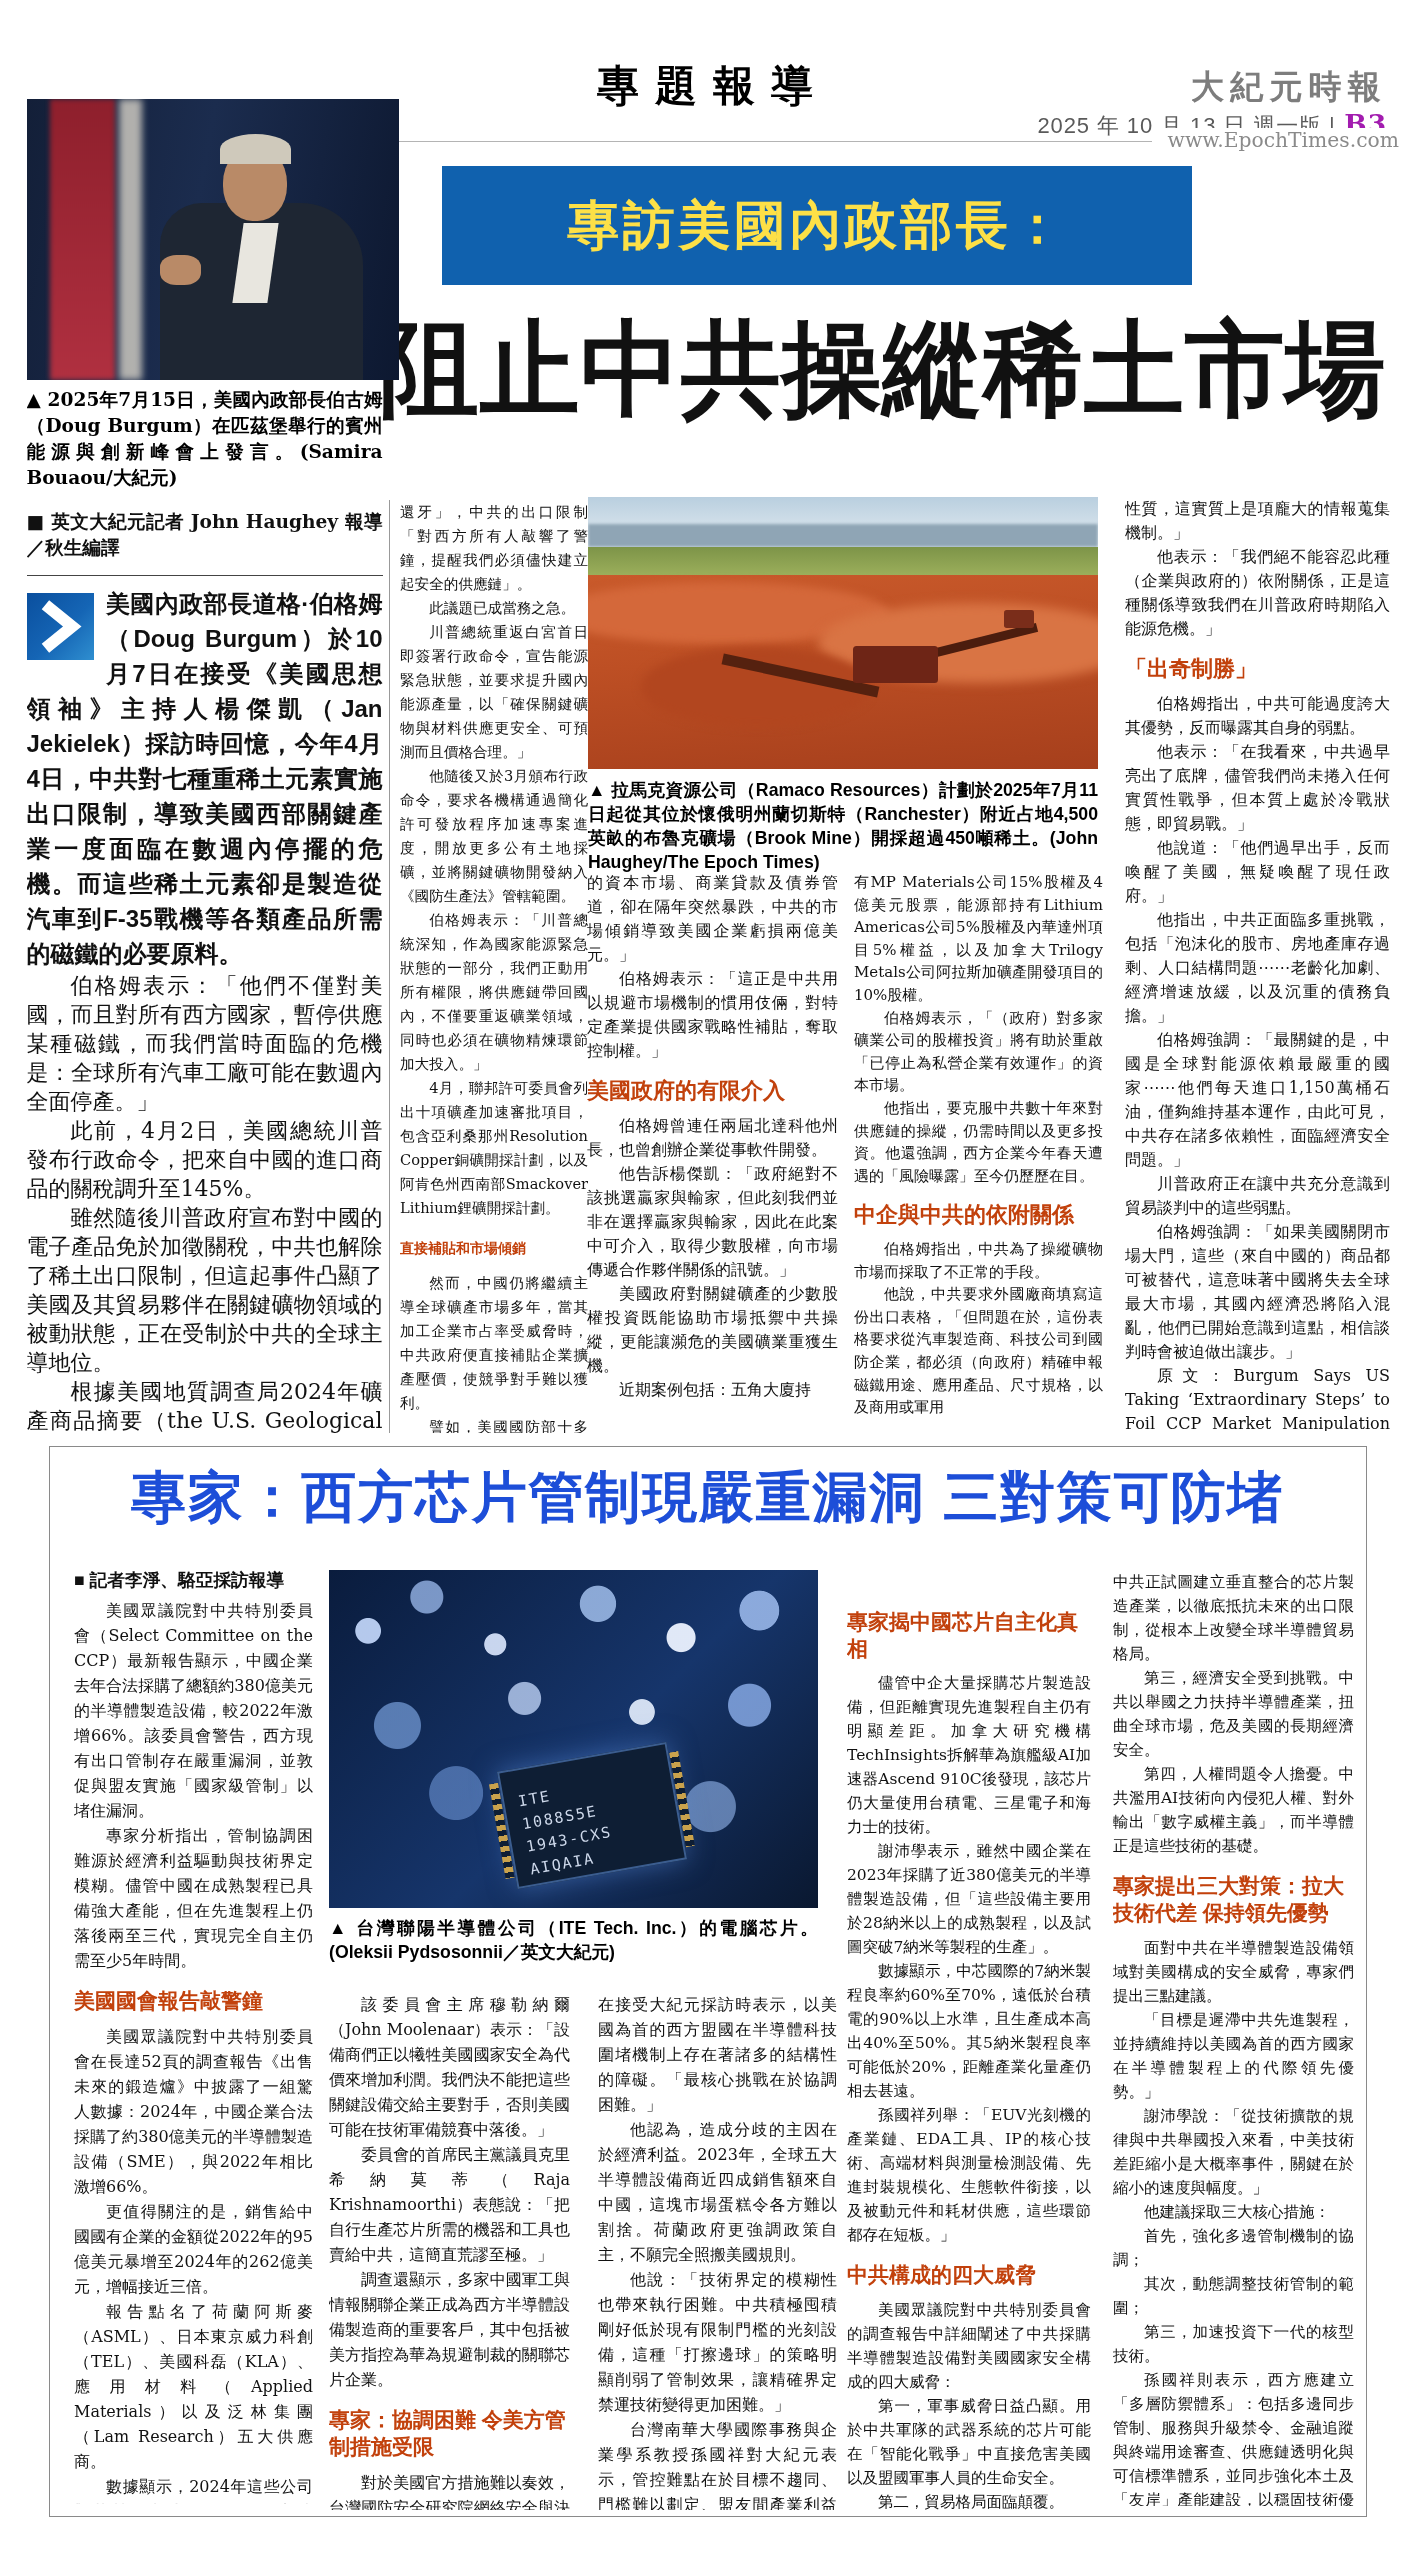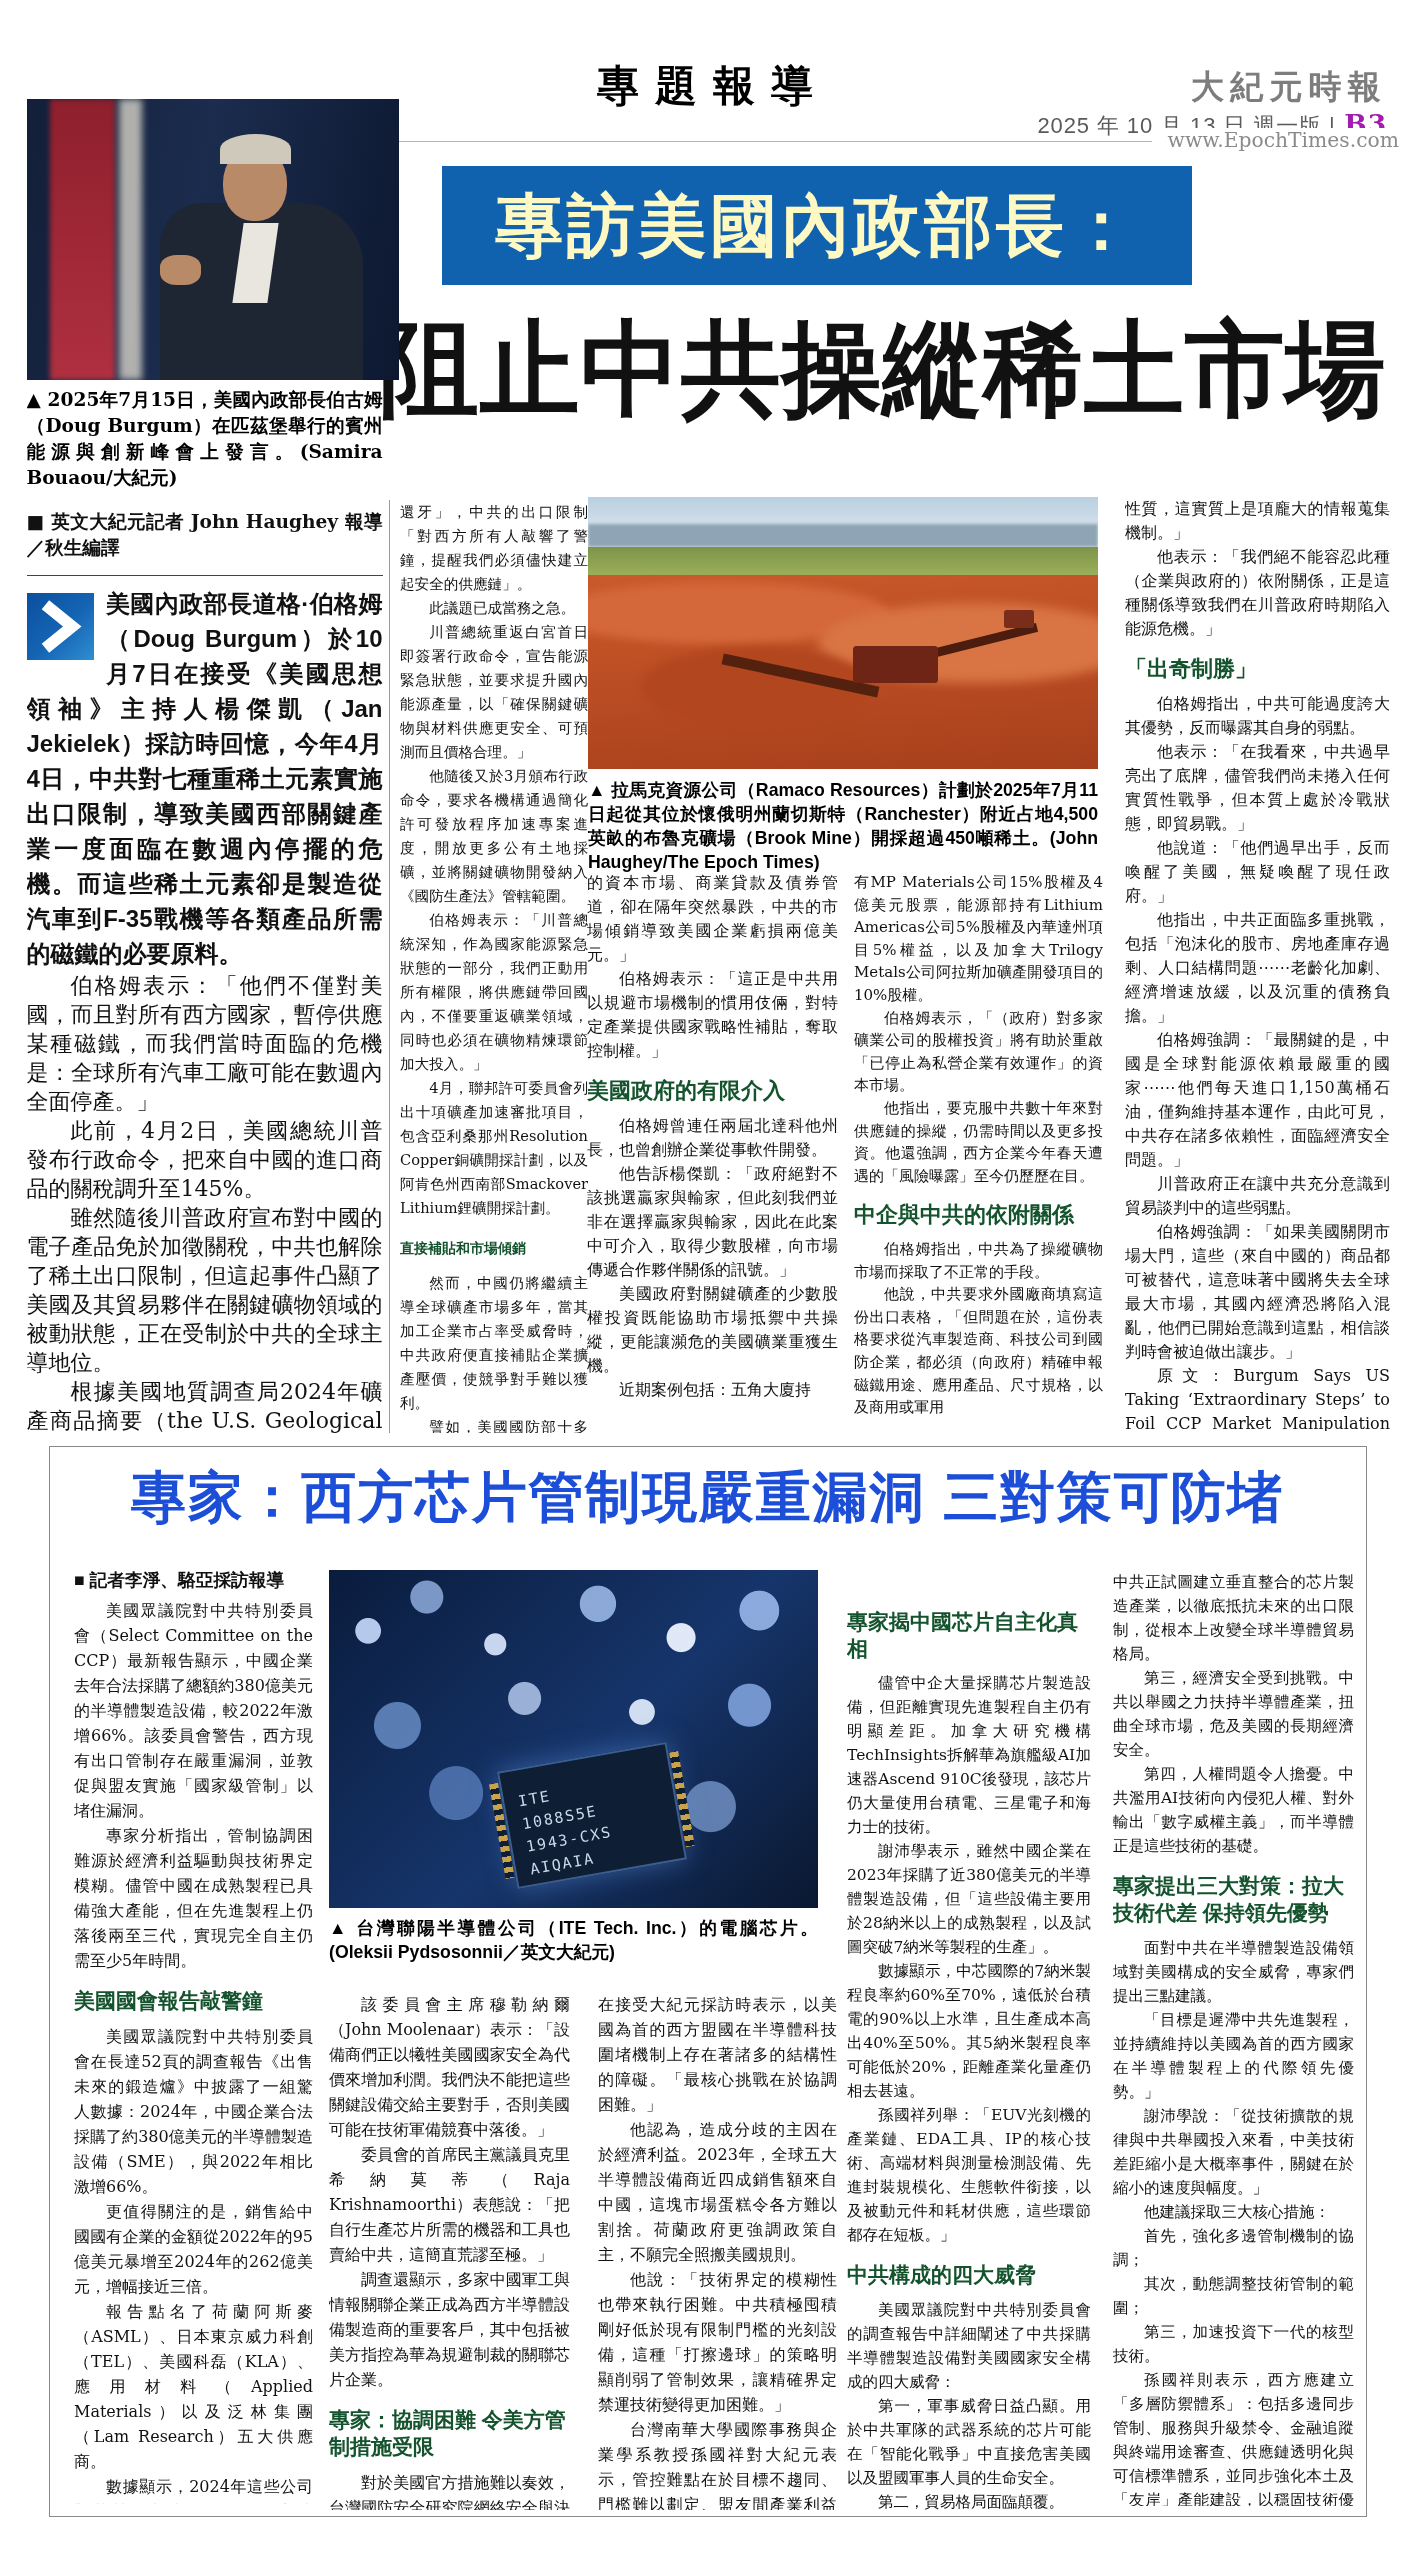--- a/index.html
+++ b/index.html
@@ -14,21 +14,21 @@
             font-size:33px;color:#7d7d7d;letter-spacing:6.2px;}
   .dateline{right:28px;top:108px;font-size:22px;color:#5a5a5a;letter-spacing:0.9px;}
   .dateline b{font-family:"DejaVu Serif",serif;color:#a21caf;font-size:26.5px;margin-left:8.8px;}
   .site-rule{left:26.5px;right:26.5px;top:141px;border-top:1.8px solid #b4b4b4;height:0;}
   .site-text{left:0;right:0;top:128px;text-align:right;}
   .site-text span{background:#fff;padding:0 16px;color:#8a8a8a;font-size:20.3px;
                   font-family:"DejaVu Serif",serif;}
 
   
   .kicker{left:442px;top:166px;width:750px;height:119px;line-height:119px;text-align:center;
-          color:#fef9c3;font-size:68px;font-weight:bold;letter-spacing:3.5px;}
+          color:#fde047;font-size:52px;font-weight:bold;letter-spacing:3.5px;}
   .headline1{left:379px;top:301px;width:1017px;height:146px;font-family:"DejaVu Serif",serif;
              font-weight:bold;font-size:104px;white-space:nowrap;letter-spacing:0.9px;
              transform:scaleX(.96);transform-origin:left;}
 
   
   .photo{overflow:hidden;}
   #photo1{left:26.5px;top:99px;width:372px;height:281px;
           background:linear-gradient(100deg,#131f38 0%,#1b2c4e 45%,#0d1830 100%);}
   #photo1 .redbar{position:absolute;left:23px;top:0;width:65px;height:100%;
                   background:linear-gradient(#8e1f2c,#b03040);filter:blur(2.7px);}
@@ -99,21 +99,21 @@
   .caption{font-weight:bold;font-size:18.6px;line-height:26px;text-align:justify;color:#000;}
   .byline{font-weight:bold;font-size:18.6px;line-height:26px;}
   .colrule{border:none;border-top:1.8px solid #444;margin:14px 0 10.6px 0;}
 
   
   .col{position:absolute;overflow:hidden;text-align:justify;
        font-family:"DejaVu Serif","Liberation Serif",serif;}
   .col p.para{margin:0;text-indent:2em;}
   .col p.para.ni{text-indent:0;}
   .col h4.subhead{font-family:"Liberation Sans",sans-serif;text-align:left;
-       font-size:22px;line-height:28px;margin:14px 0 8.8px 0;color:#14532d;}
+       font-size:22px;line-height:28px;margin:14px 0 8.8px 0;color:#c2410c;}
   .col h4.subhead:first-child{margin-top:1.8px;}
 
   #colA{left:26.5px;top:387px;width:356px;height:1046px;font-size:22px;line-height:29px;}
   #colA .lead{font-family:"Liberation Sans",sans-serif;font-weight:bold;
               font-size:24px;line-height:35px;text-align:justify;margin:0;}
   .chev{float:left;width:67px;height:67px;margin:7px 12.4px 3.5px 0;position:relative;
         background:linear-gradient(135deg,#0a4f9e 0%,#1565b5 55%,#2f8fd0 100%);}
   #colB{left:400px;top:500px;width:188px;height:933px;font-size:14.6px;line-height:24px;}
   #colB h4.subhead{font-size:14px;}
   #colC{left:587px;top:871px;width:251px;height:560px;font-size:16px;line-height:24px;}

